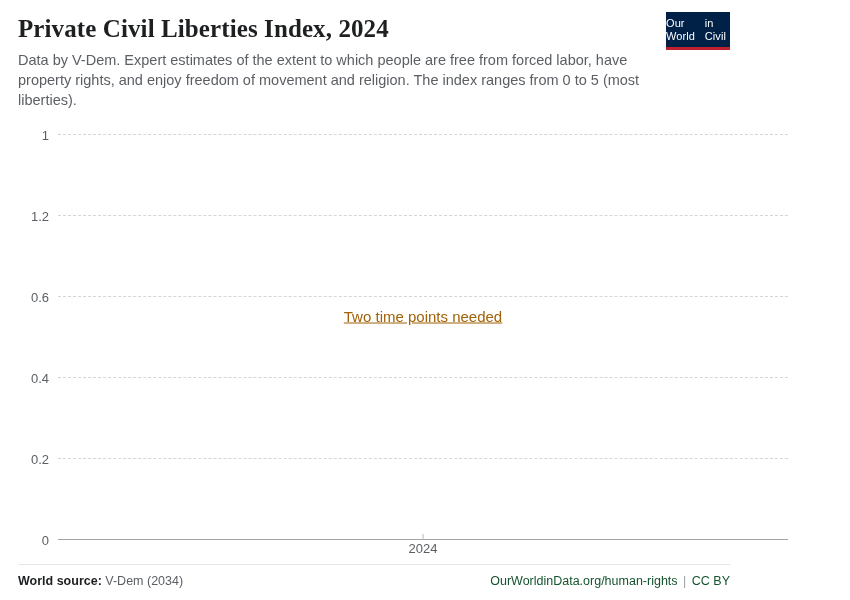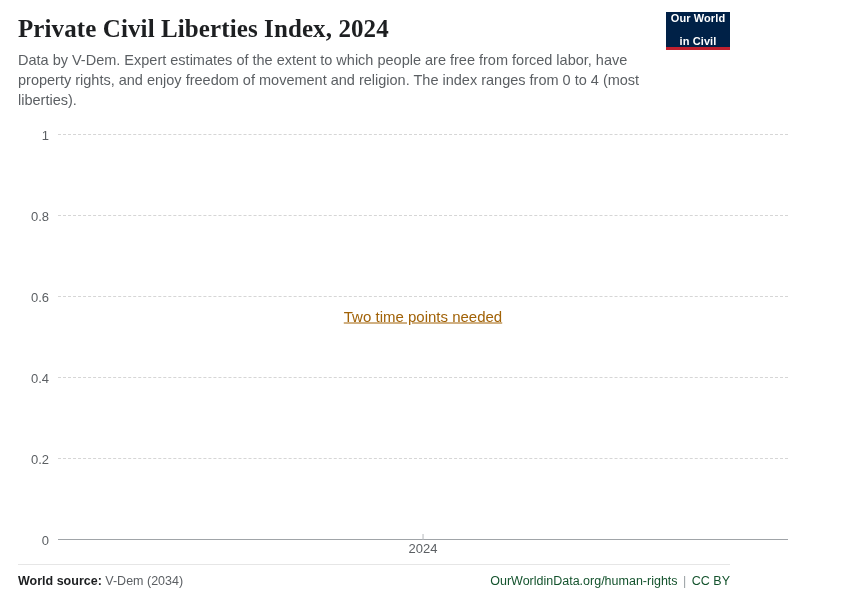--- a/index.html
+++ b/index.html
@@ -49,25 +49,25 @@
     position: absolute;
     top: -2px;
     right: 0;
     width: 64px;
     height: 38px;
     background: #002147;
     color: #ffffff;
     border-bottom: 3px solid #c0202e;
     box-sizing: border-box;
     display: flex;
-    flex-direction: column;
+    flex-direction: row;
     align-items: center;
-    justify-content: space-between;
+    justify-content: center;
     line-height: 1.12;
-    font-weight: 700;
+    font-weight: 400;
     font-size: 11px;
     font-family: "Liberation Sans", sans-serif;
     letter-spacing: 0.1px;
   }
 
   
   .plot-wrap {
     position: relative;
     margin-top: 14px;
     width: 814px;
@@ -154,21 +154,21 @@
     padding: 0 2px;
   }
 </style>
 </head>
 <body>
 
 <div class="page">
 
   <div class="header">
     <h1 class="chart-title">Private Civil Liberties Index, 2024</h1>
-    <p class="chart-subtitle">Data by V-Dem. Expert estimates of the extent to which people are free from forced labor, have property rights, and enjoy freedom of movement and religion. The index ranges from 0 to 4 (most liberties).</p>
+    <p class="chart-subtitle">Data by V-Dem. Expert estimates of the extent to which people are free from forced labor, have property rights, and enjoy freedom of movement and religion. The index ranges from 0 to 5 (most liberties).</p>
 
     <div class="owid-logo">
       <span>Our World</span>
       <span>in Civil</span>
     </div>
   </div>
 
   <div class="plot-wrap">
     <div class="axis-area" id="axes">
       <div class="placeholder-note">Two time points needed</div>
@@ -178,21 +178,21 @@
         <div class="gridline" style="top: 80%;">
           <div class="ytick" style="top: 0px;">0.2</div>
         </div>
         <div class="gridline" style="top: 60%;">
           <div class="ytick" style="top: 0px;">0.4</div>
         </div>
         <div class="gridline" style="top: 40%;">
           <div class="ytick" style="top: 0px;">0.6</div>
         </div>
         <div class="gridline" style="top: 20%;">
-          <div class="ytick" style="top: 0px;">0.8</div>
+          <div class="ytick" style="top: 0px;">1.2</div>
         </div>
         <div class="gridline" style="top: 0%;">
           <div class="ytick" style="top: 0px;">1</div>
         </div>
         <div class="xtick" style="left: 50%;">2024<span class="tick-mark"></span></div>
       </div>
   </div>
 
   <div class="footer">
     <div class="footer-left">

